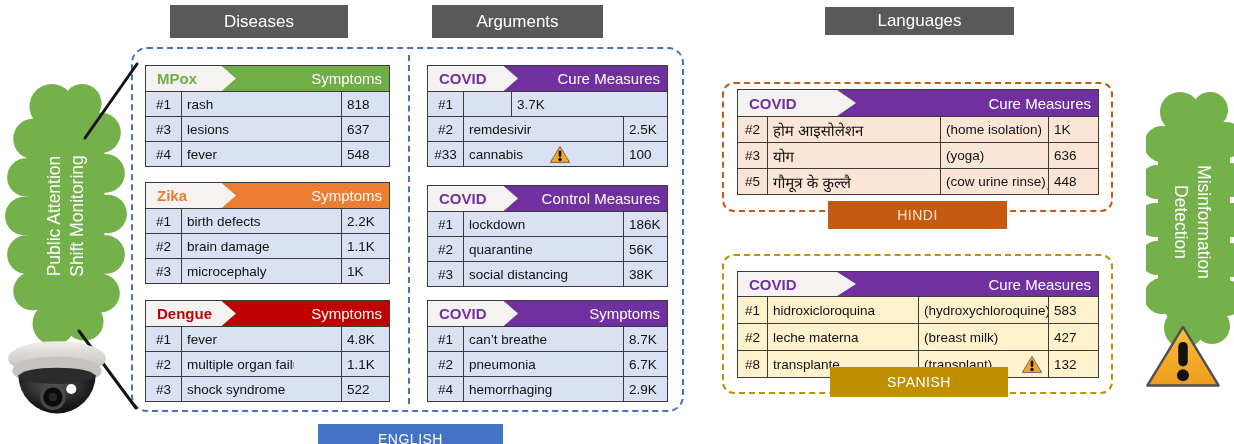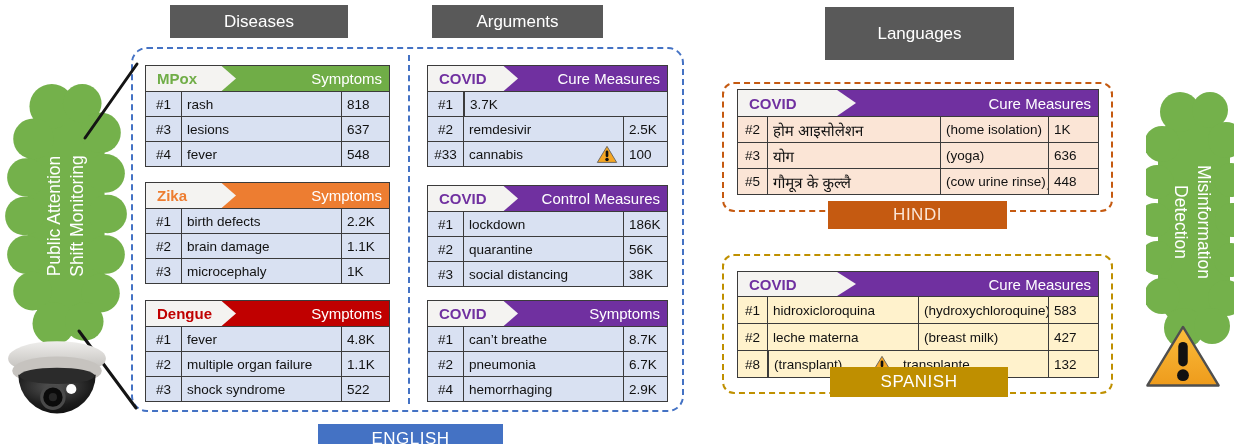--- a/index.html
+++ b/index.html
@@ -5,21 +5,21 @@
   html,body{margin:0;padding:0;background:#fff;}
   .canvas{position:relative;width:1234px;height:444px;background:#fff;overflow:hidden;
           font-family:"Liberation Sans","DejaVu Sans",sans-serif;}
   .abs{position:absolute;}
   .sec-header{background:#595959;color:#fff;display:flex;align-items:center;justify-content:center;
               font-size:17px;}
   .dashed-panel{border:2px dashed #4472C4;border-radius:16px;box-sizing:border-box;}
   .hindi-panel{border-color:#C55A11;border-radius:12px;}
   .spanish-panel{border-color:#BF9000;border-radius:12px;}
   .v-sep{position:absolute;border-left:2px dashed #4472C4;}
-  .lang-label{display:flex;align-items:center;justify-content:center;color:#fff;font-size:17px;
+  .lang-label{display:flex;align-items:center;justify-content:center;color:#fff;font-size:14px;
               letter-spacing:.5px;z-index:6;}
   .dtable{position:absolute;background:#fff;border:1px solid #3b3b3b;box-sizing:border-box;z-index:4;}
   .thead{position:relative;display:flex;align-items:center;justify-content:flex-end;
          padding-right:7px;color:#fff;font-size:15px;box-sizing:border-box;}
   .chev{position:absolute;left:0;top:0;height:100%;background:#f4f3f1;
         clip-path:polygon(0 0,84% 0,100% 50%,84% 100%,0 100%);
         display:flex;align-items:center;padding-left:11px;font-weight:bold;font-size:15px;
         box-sizing:border-box;}
   .trow{display:flex;border-top:1px solid #3b3b3b;box-sizing:border-box;}
   .c{display:flex;align-items:center;padding:0 5px;box-sizing:border-box;font-size:13.5px;
@@ -30,21 +30,21 @@
   .c.trans{border-left:1px solid #3b3b3b;justify-content:space-between;flex:1;}
   .between{justify-content:space-between;}
   .hdr-green{background:#70AD47}.hdr-orange{background:#ED7D31}
   .hdr-red{background:#C00000}.hdr-purple{background:#7030A0}
   .txt-green{color:#70AD47}.txt-orange{color:#ED7D31}.txt-red{color:#C00000}.txt-purple{color:#7030A0}
   .etable{width:245px;}
   .etable .thead{height:25px;}
   .etable .trow{height:25px;background:#D9E1F2;}
   .etable .chev{width:90px;}
   .etable .c.rank{width:36px;}
-  .etable .c.count{width:48px;}
+  .etable .c.count{width:48px;margin-left:47px;}
   .etable2{width:241px;}
   .etable2 .c.count{width:44px;}
   .lang-table{width:362px;}
   .lang-table .chev{width:118px;}
   .lang-table .c.rank{width:30px;}
   .lang-table .c.term{flex:none;border-right:0;}
   .lang-table .c.count{width:50px;}
   .hindi-table .thead{height:26px;}
   .hindi-table .trow{height:26px;background:#FBE5D6;}
   .hindi-table .c.term{width:172px;font-size:15px;}
@@ -73,21 +73,21 @@
     <line x1="85" y1="138" x2="137" y2="64" stroke="#141414" stroke-width="3" stroke-linecap="round"></line>
     <line x1="79" y1="331" x2="136" y2="408" stroke="#141414" stroke-width="3" stroke-linecap="round"></line>
   </svg>
 
   <div class="abs sec-header" style="left:170px;top:5px;width:178px;height:33px;">
     <span>Diseases</span>
   </div>
   <div class="abs sec-header" style="left:432px;top:5px;width:171px;height:33px;">
     <span>Arguments</span>
   </div>
-  <div class="abs sec-header" style="left:825px;top:7px;width:189px;height:53px;">
+  <div class="abs sec-header" style="left:825px;top:7px;width:189px;height:28px;">
     <span>Languages</span>
   </div>
 
   <div class="dtable etable" style="left:145px;top:65px;">
     <div class="thead hdr-green">
       <span>Symptoms</span>
       <div class="chev txt-green">
         <span>MPox</span>
       </div>
     </div>
@@ -282,29 +282,29 @@
       <div class="c count">583</div>
     </div>
     <div class="trow">
       <div class="c rank">#2</div>
       <div class="c term">leche materna</div>
       <div class="c trans">(breast milk)</div>
       <div class="c count">427</div>
     </div>
     <div class="trow">
       <div class="c rank">#8</div>
+      <div class="c term">transplante</div>
       <div class="c trans">
         <span>(transplant)</span>
         <svg class="warn-sm" width="22" height="19" viewBox="0 0 100 86">
           <path d="M50,6 L94,79 L6,79 Z" fill="#F5A623" stroke="#5f5f5f" stroke-width="4" stroke-linejoin="round"></path>
           <rect x="44" y="25" width="12" height="30" rx="6" fill="#111"></rect>
           <circle cx="50" cy="66" r="8" fill="#111"></circle>
         </svg>
       </div>
-      <div class="c term">transplante</div>
       <div class="c count">132</div>
     </div>
   </div>
 
   <div class="abs lang-label" style="left:318px;top:424px;width:185px;height:30px;background:#4472C4;">
     <span>ENGLISH</span>
   </div>
   <div class="abs lang-label" style="left:828px;top:201px;width:179px;height:28px;background:#C55A11;color:#FBE5D6;">
     <span>HINDI</span>
   </div>

